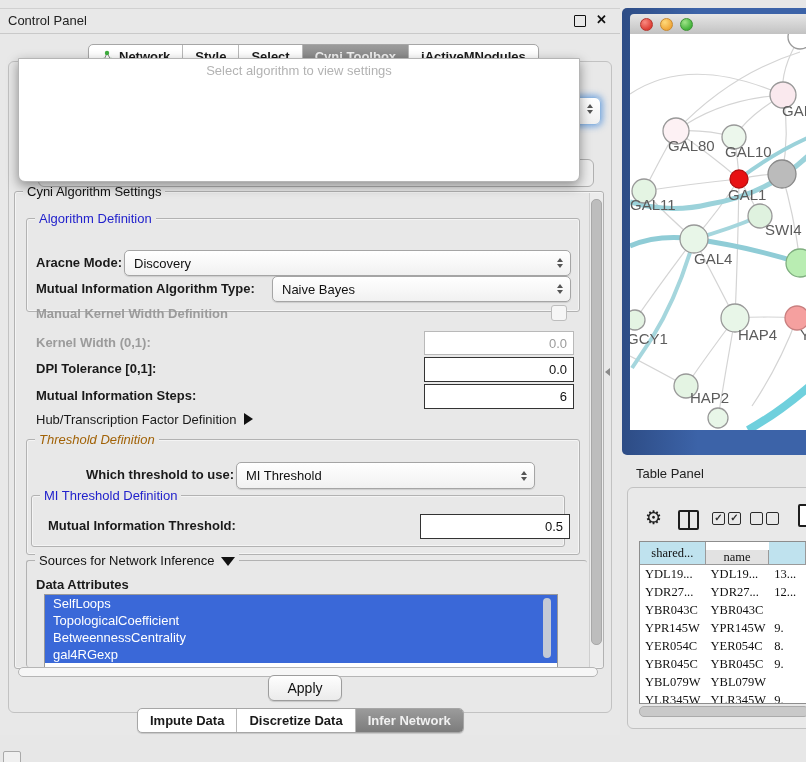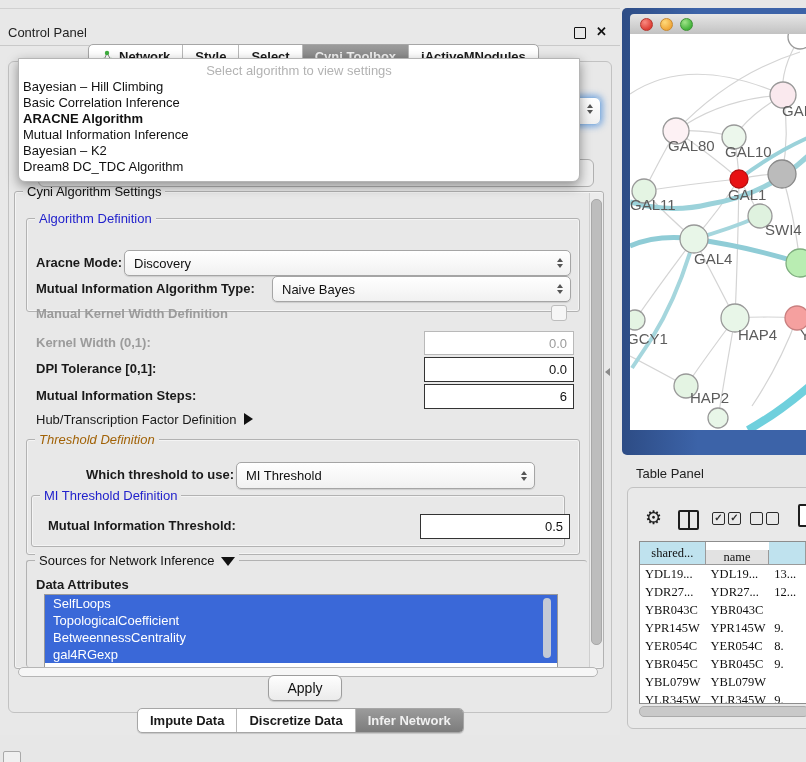--- a/index.html
+++ b/index.html
@@ -1,21 +1,21 @@
 <!DOCTYPE html>
 <html><head>
 <meta charset="utf-8">
 <style>
   html,body{margin:0;padding:0;}
   body{width:806px;height:762px;overflow:hidden;background:#e7e7e7;
        font-family:"Liberation Sans",sans-serif;color:#111;position:relative;}
   .abs{position:absolute;}
   
   .cp-window{left:0;top:8px;width:620px;height:726px;background:#e8e8e8;border-top:1px solid #d0d0d0;}
-  .cp-titlebar{left:0;top:0;width:100%;height:24px;border-bottom:1px solid #c9c9c9;background:#e8e8e8;margin-top:12px;}
+  .cp-titlebar{left:0;top:0;width:100%;height:24px;border-bottom:1px solid #c9c9c9;background:#e8e8e8;}
   .cp-title{left:8px;top:4px;font-size:13px;color:#222;}
   .win-float{right:34px;top:6px;width:10px;height:10px;border:1.5px solid #111;border-radius:1px;}
   .win-close{right:13px;top:3px;font-size:13px;font-weight:bold;color:#111;}
   
   .seg{display:flex;background:#fff;border:1px solid #a6a6a6;border-radius:5px;overflow:hidden;height:23px;box-shadow:0 1px 1px rgba(0,0,0,.15);}
   .seg .tab{display:flex;align-items:center;justify-content:center;gap:5px;font-size:13px;font-weight:600;color:#1a1a1a;border-right:1px solid #b9b9b9;padding:0 12px;white-space:nowrap;cursor:default;}
   .seg .tab:last-child{border-right:none;}
   .seg .tab.selected{background:linear-gradient(#9b9b9b,#7c7c7c);color:#f1f1f1;}
   .content-panel{left:8px;top:52px;width:602px;height:650px;background:#e8e8e8;border:1px solid #c2c2c2;border-radius:6px;}
   
@@ -118,28 +118,20 @@
   </div>
   <div class="abs focus-combo">
     <span class="arrows" style="position:absolute;right:7px;top:6px;display:flex;flex-direction:column;gap:2px;">
       <i style="width:0;height:0;border-left:3.5px solid transparent;border-right:3.5px solid transparent;border-bottom:4.5px solid #555;"></i>
       <i style="width:0;height:0;border-left:3.5px solid transparent;border-right:3.5px solid transparent;border-top:4.5px solid #555;"></i>
     </span>
   </div>
 
   <div class="abs popup">
     <div class="prompt">Select algorithm to view settings</div>
-    <div id="popup-items">
-        <div class="item">Bayesian – Hill Climbing</div>
-        <div class="item">Basic Correlation Inference</div>
-        <div class="item bold">ARACNE Algorithm</div>
-        <div class="item">Mutual Information Inference</div>
-        <div class="item">Bayesian – K2</div>
-        <div class="item">Dream8 DC_TDC Algorithm</div>
-      </div>
   </div>
 
   <div class="group" style="left:14px;top:182px;width:588px;height:476px;">
     <span class="group-title t-black">Cyni Algorithm Settings</span>
   </div>
 
   <div class="group" style="left:26px;top:209px;width:552px;height:92px;">
     <span class="group-title t-blue">Algorithm Definition</span>
   </div>
   <span class="lbl" style="left:36px;top:246px;">Aracne Mode:</span>

